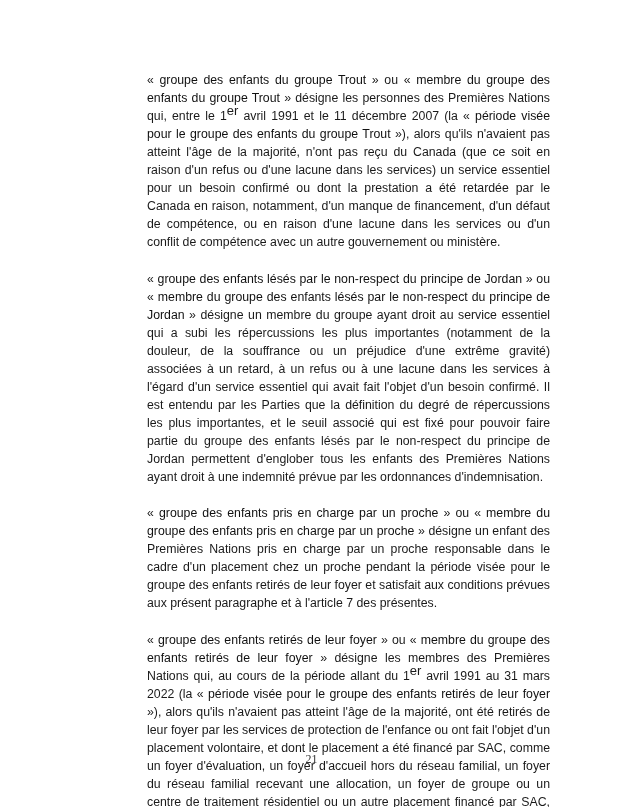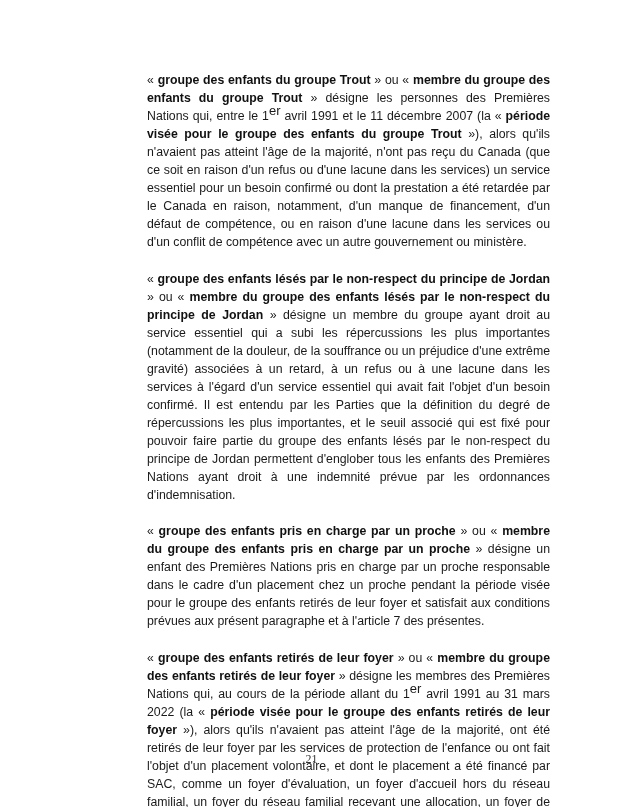--- a/index.html
+++ b/index.html
@@ -7,21 +7,21 @@
   .page {
     position: absolute; left: 0; top: 0; width: 623px; height: 807px; background: #ffffff;
   }
   .content {
     position: absolute; left: 147px; top: 71px; width: 403px;
     font-family: "Liberation Sans", sans-serif;
     font-size: 12.3px; line-height: 18px; color: #1a1a1a;
     text-align: justify;
   }
   .para { margin: 0 0 18.5px 0; }
-  .para b { font-weight: bold; color: #111; }
+  .para b { font-weight: normal; color: #111; }
   .para sup { font-size: 13px; line-height: 0; vertical-align: 5px; }
   .page-number {
     position: absolute; left: 0; width: 623px; top: 752px;
     text-align: center; font-family: Liberation Serif, serif;
     font-size: 12px; color: #333;
   }
 </style>
 </head>
 <body>
 

